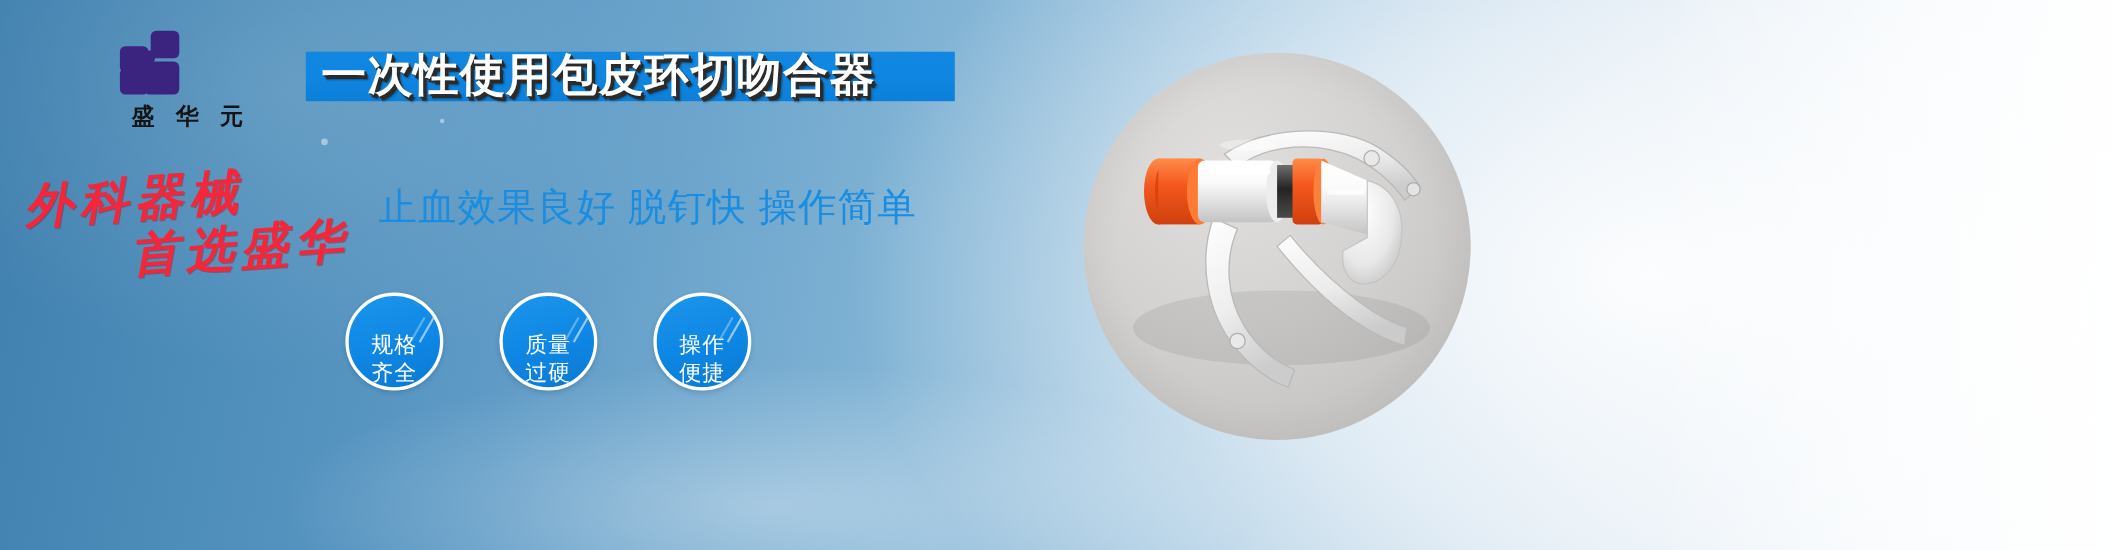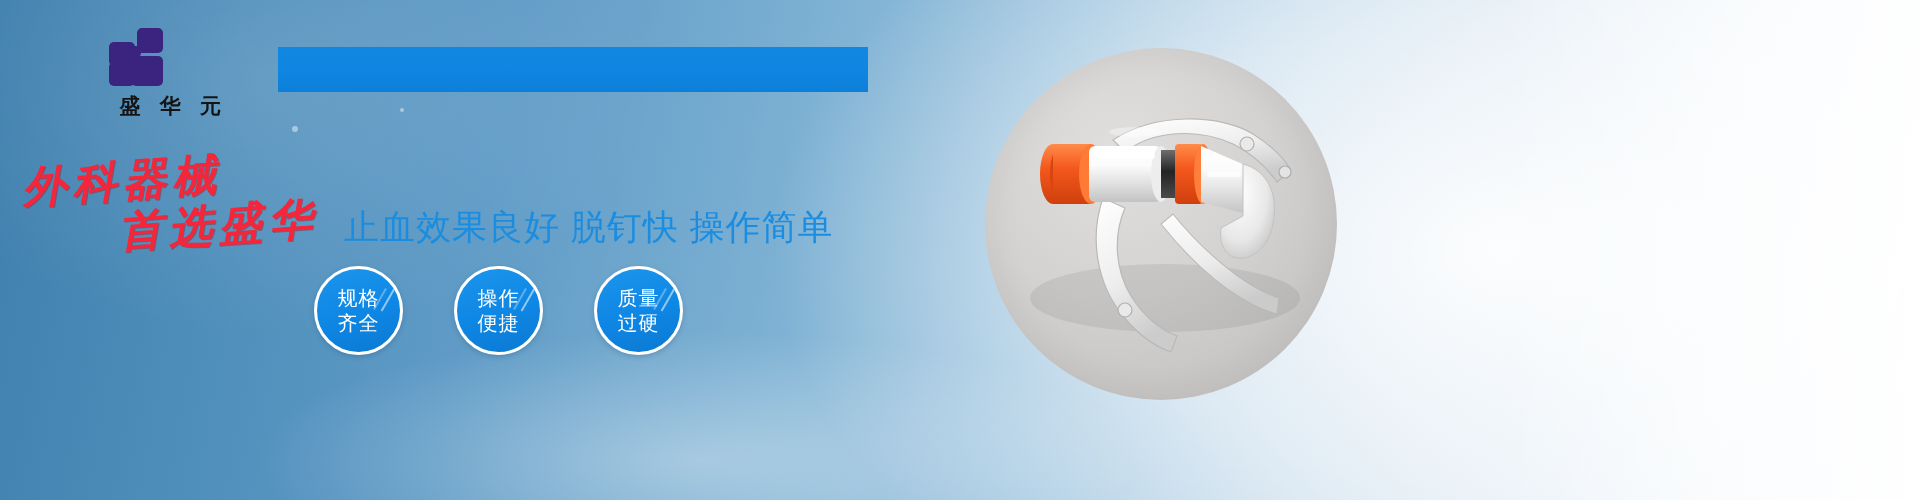--- a/index.html
+++ b/index.html
@@ -134,21 +134,20 @@
   .subtitle {
     position: absolute;
     left: 344px;
     top: 166px;
     font-size: 35px;
     line-height: 46px;
     color: #1b8de0;
     letter-spacing: 1px;
     white-space: nowrap;
     font-weight: 500;
-    margin-top: 38px;
   }
 
   
   .circles {
     position: absolute;
     left: 314px;
     top: 266px;
     display: flex;
     gap: 51px;
   }
@@ -156,21 +155,21 @@
     position: relative;
     width: 89px;
     height: 89px;
     border-radius: 50%;
     background: linear-gradient(165deg, #1b95ec 0%, #0e86e4 55%, #0b7ad2 100%);
     border: 3px solid #ffffff;
     box-shadow: 0 2px 5px rgba(20,60,100,0.22);
     display: flex;
     flex-direction: column;
     align-items: center;
-    justify-content: center;
+    justify-content: flex-end;
     overflow: hidden;
   }
   .circle .slash {
     position: absolute;
     right: 10px;
     top: 14px;
     width: 2px;
     height: 30px;
     background: rgba(255,255,255,0.55);
     transform: rotate(30deg);
@@ -230,47 +229,48 @@
       <i class="lm-a"></i>
       <i class="lm-b"></i>
       <i class="lm-c"></i>
       <i class="lm-d"></i>
       <i class="lm-e"></i>
     </div>
     <div class="logo-text">盛 华 元</div>
   </div>
 
   <div class="title-bar"></div>
+  <div class="title-text">一次性使用包皮环切吻合器</div>
 
   <div class="calli calli-1">外科器械</div>
   <div class="calli calli-2">首选盛华</div>
 
   <div class="subtitle">止血效果良好 脱钉快 操作简单</div>
 
   <div class="circles">
 
     <div class="circle">
       <div class="slash"></div>
       <div class="slash s2"></div>
       <span>规格</span>
       <span>齐全</span>
     </div>
 
     <div class="circle">
       <div class="slash"></div>
       <div class="slash s2"></div>
-      <span>操作</span>
-      <span>便捷</span>
+      <span>质量</span>
+      <span>过硬</span>
     </div>
 
     <div class="circle">
       <div class="slash"></div>
       <div class="slash s2"></div>
-      <span>质量</span>
-      <span>过硬</span>
+      <span>操作</span>
+      <span>便捷</span>
     </div>
 
 
   </div>
 
   <div class="product">
     <svg width="352" height="352" viewBox="0 0 352 352">
       <defs>
         <linearGradient id="metalBody" x1="0" y1="0" x2="0" y2="1">
           <stop offset="0%" stop-color="#ffffff"></stop>

